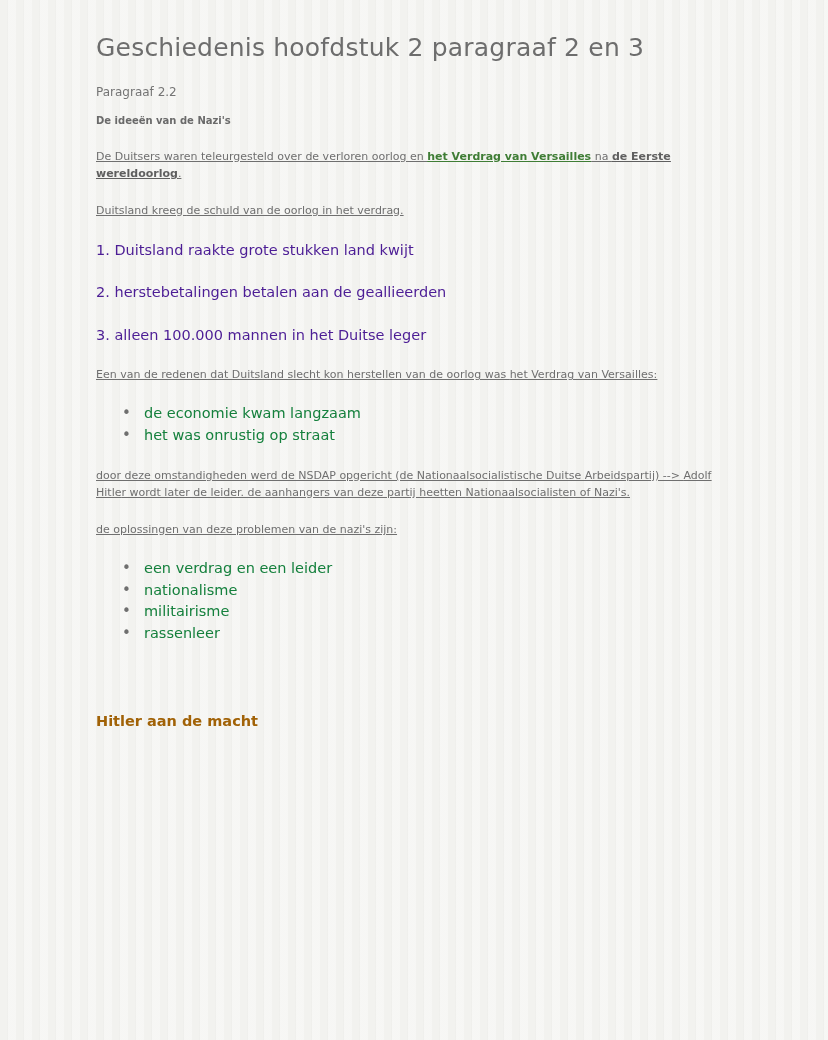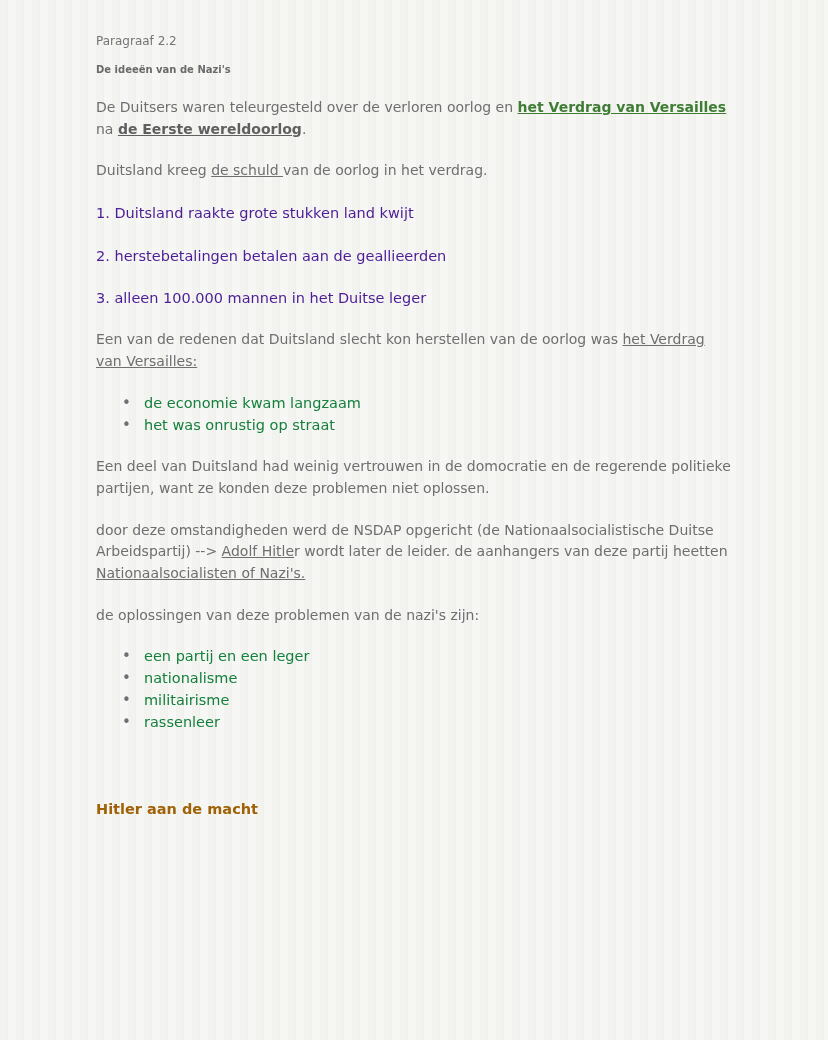--- a/index.html
+++ b/index.html
@@ -49,24 +49,25 @@
     color: #747474;
     margin: 0 0 16px 0;
   }
   .doc-heading {
     font-size: 10px;
     font-weight: bold;
     color: #6a6a6a;
     margin: 0 0 22px 0;
   }
   p.para {
-    font-size: 14px;
+    font-size: 11px;
     color: #6f6f6f;
     line-height: 1.55;
     margin: 0 0 20px 0;
+    text-decoration: underline;
   }
   .green-underline {
     color: #3f7d35;
     font-weight: bold;
     text-decoration: underline;
     text-decoration-color: #3f7d35;
   }
   .bold-underline {
     color: #5f5f5f;
     font-weight: bold;
@@ -108,20 +109,21 @@
     margin: 68px 0 0 0;
   }
 </style>
 </head>
 <body>
 
 <div class="paper-texture"></div>
 
 <div class="sheet">
 
+  <h1 class="doc-title">Geschiedenis hoofdstuk 2 paragraaf 2 en 3</h1>
 
   <h2 class="doc-subtitle">Paragraaf 2.2</h2>
 
   <h3 class="doc-heading">De ideeën van de Nazi's</h3>
 
   <p class="para">
     <span>De Duitsers waren teleurgesteld over de verloren oorlog en </span><span class="green-underline">het Verdrag van Versailles</span><span> na </span><span class="bold-underline">de Eerste wereldoorlog</span><span>.</span>
   </p>
 
   <p class="para">
@@ -135,30 +137,29 @@
 
   <p class="para">
     <span>Een van de redenen dat Duitsland slecht kon herstellen van de oorlog was </span><span class="underline">het Verdrag van Versailles:</span>
   </p>
 
   <ul class="bullets">
     <li>de economie kwam langzaam</li>
     <li>het was onrustig op straat</li>
   </ul>
 
-  <p class="para">Een deel van Duitsland had weinig vertrouwen in de domocratie en de regerende politieke partijen, want ze konden deze problemen niet oplossen.</p>
 
   <p class="para">
     <span>door deze omstandigheden werd de NSDAP opgericht (de Nationaalsocialistische Duitse Arbeidspartij) --&gt; </span><span class="underline">Adolf Hitle</span><span>r wordt later de leider. de aanhangers van deze partij heetten </span><span class="underline">Nationaalsocialisten of Nazi's.</span>
   </p>
 
   <p class="para">de oplossingen van deze problemen van de nazi's zijn:</p>
 
   <ul class="bullets">
-    <li>een partij en een leger</li>
+    <li>een verdrag en een leider</li>
     <li>nationalisme</li>
     <li>militairisme</li>
     <li>rassenleer</li>
   </ul>
 
   <h3 class="final-heading">Hitler aan de macht</h3>
 
 </div>
 
 </body></html>

